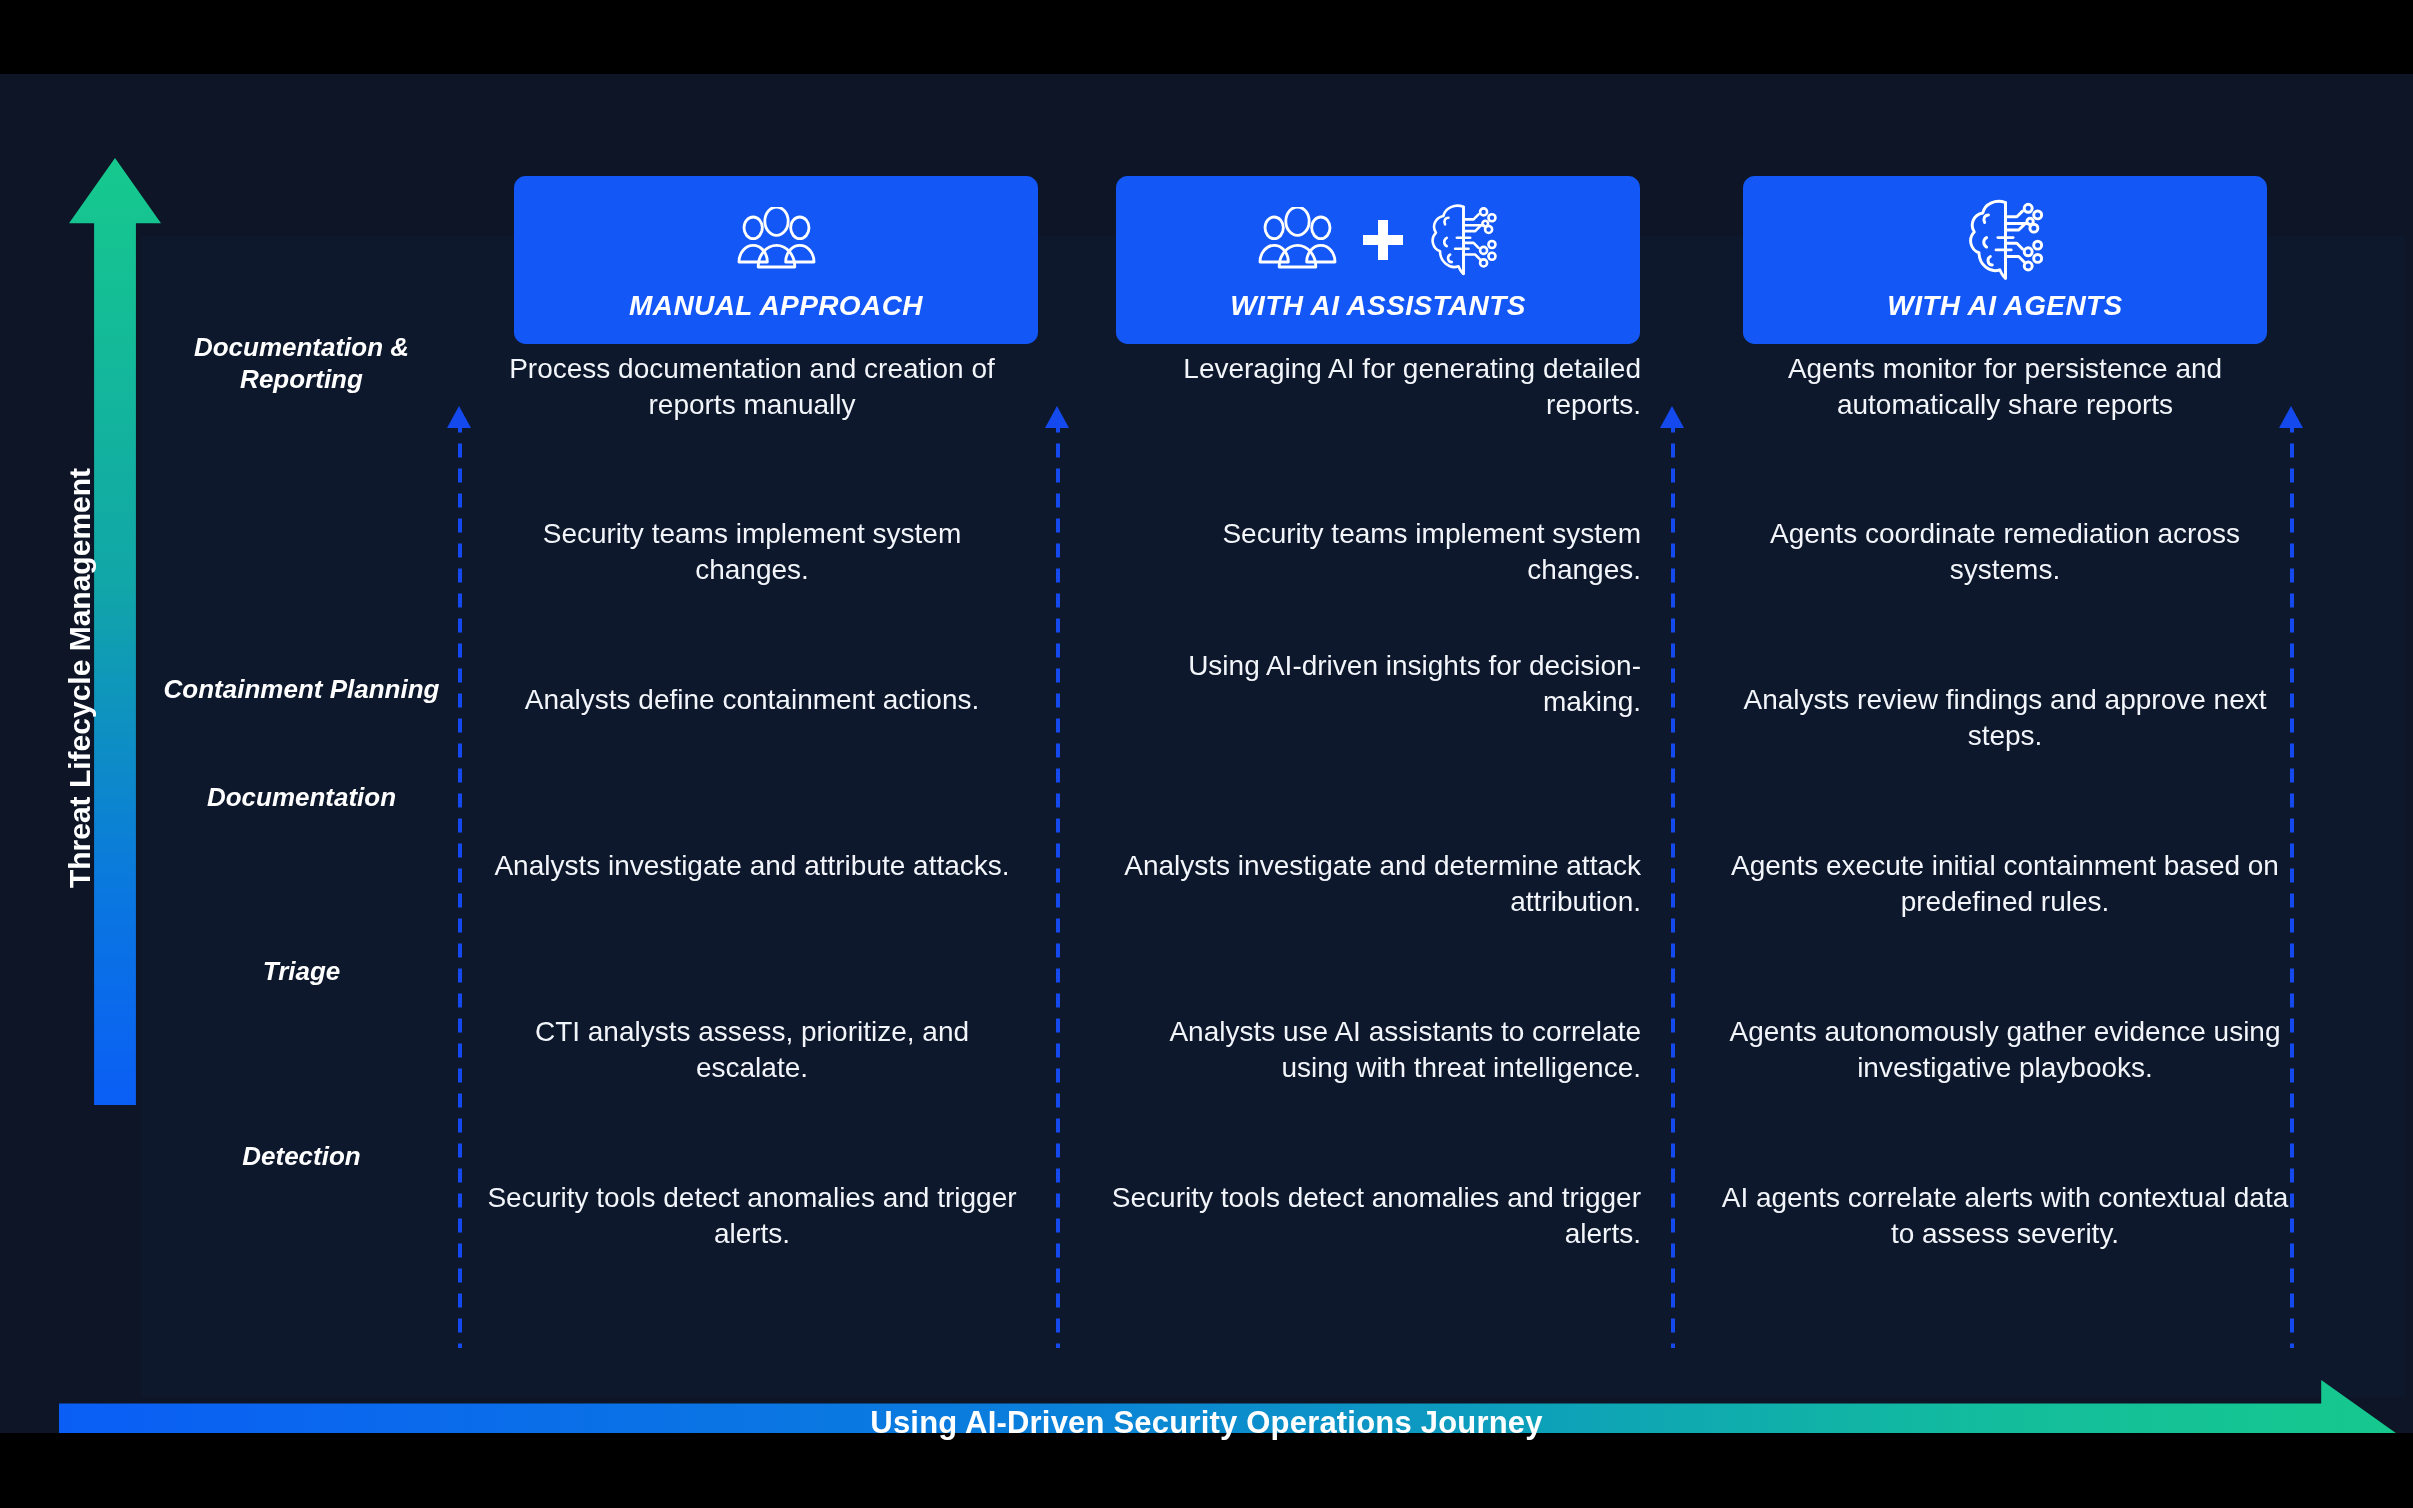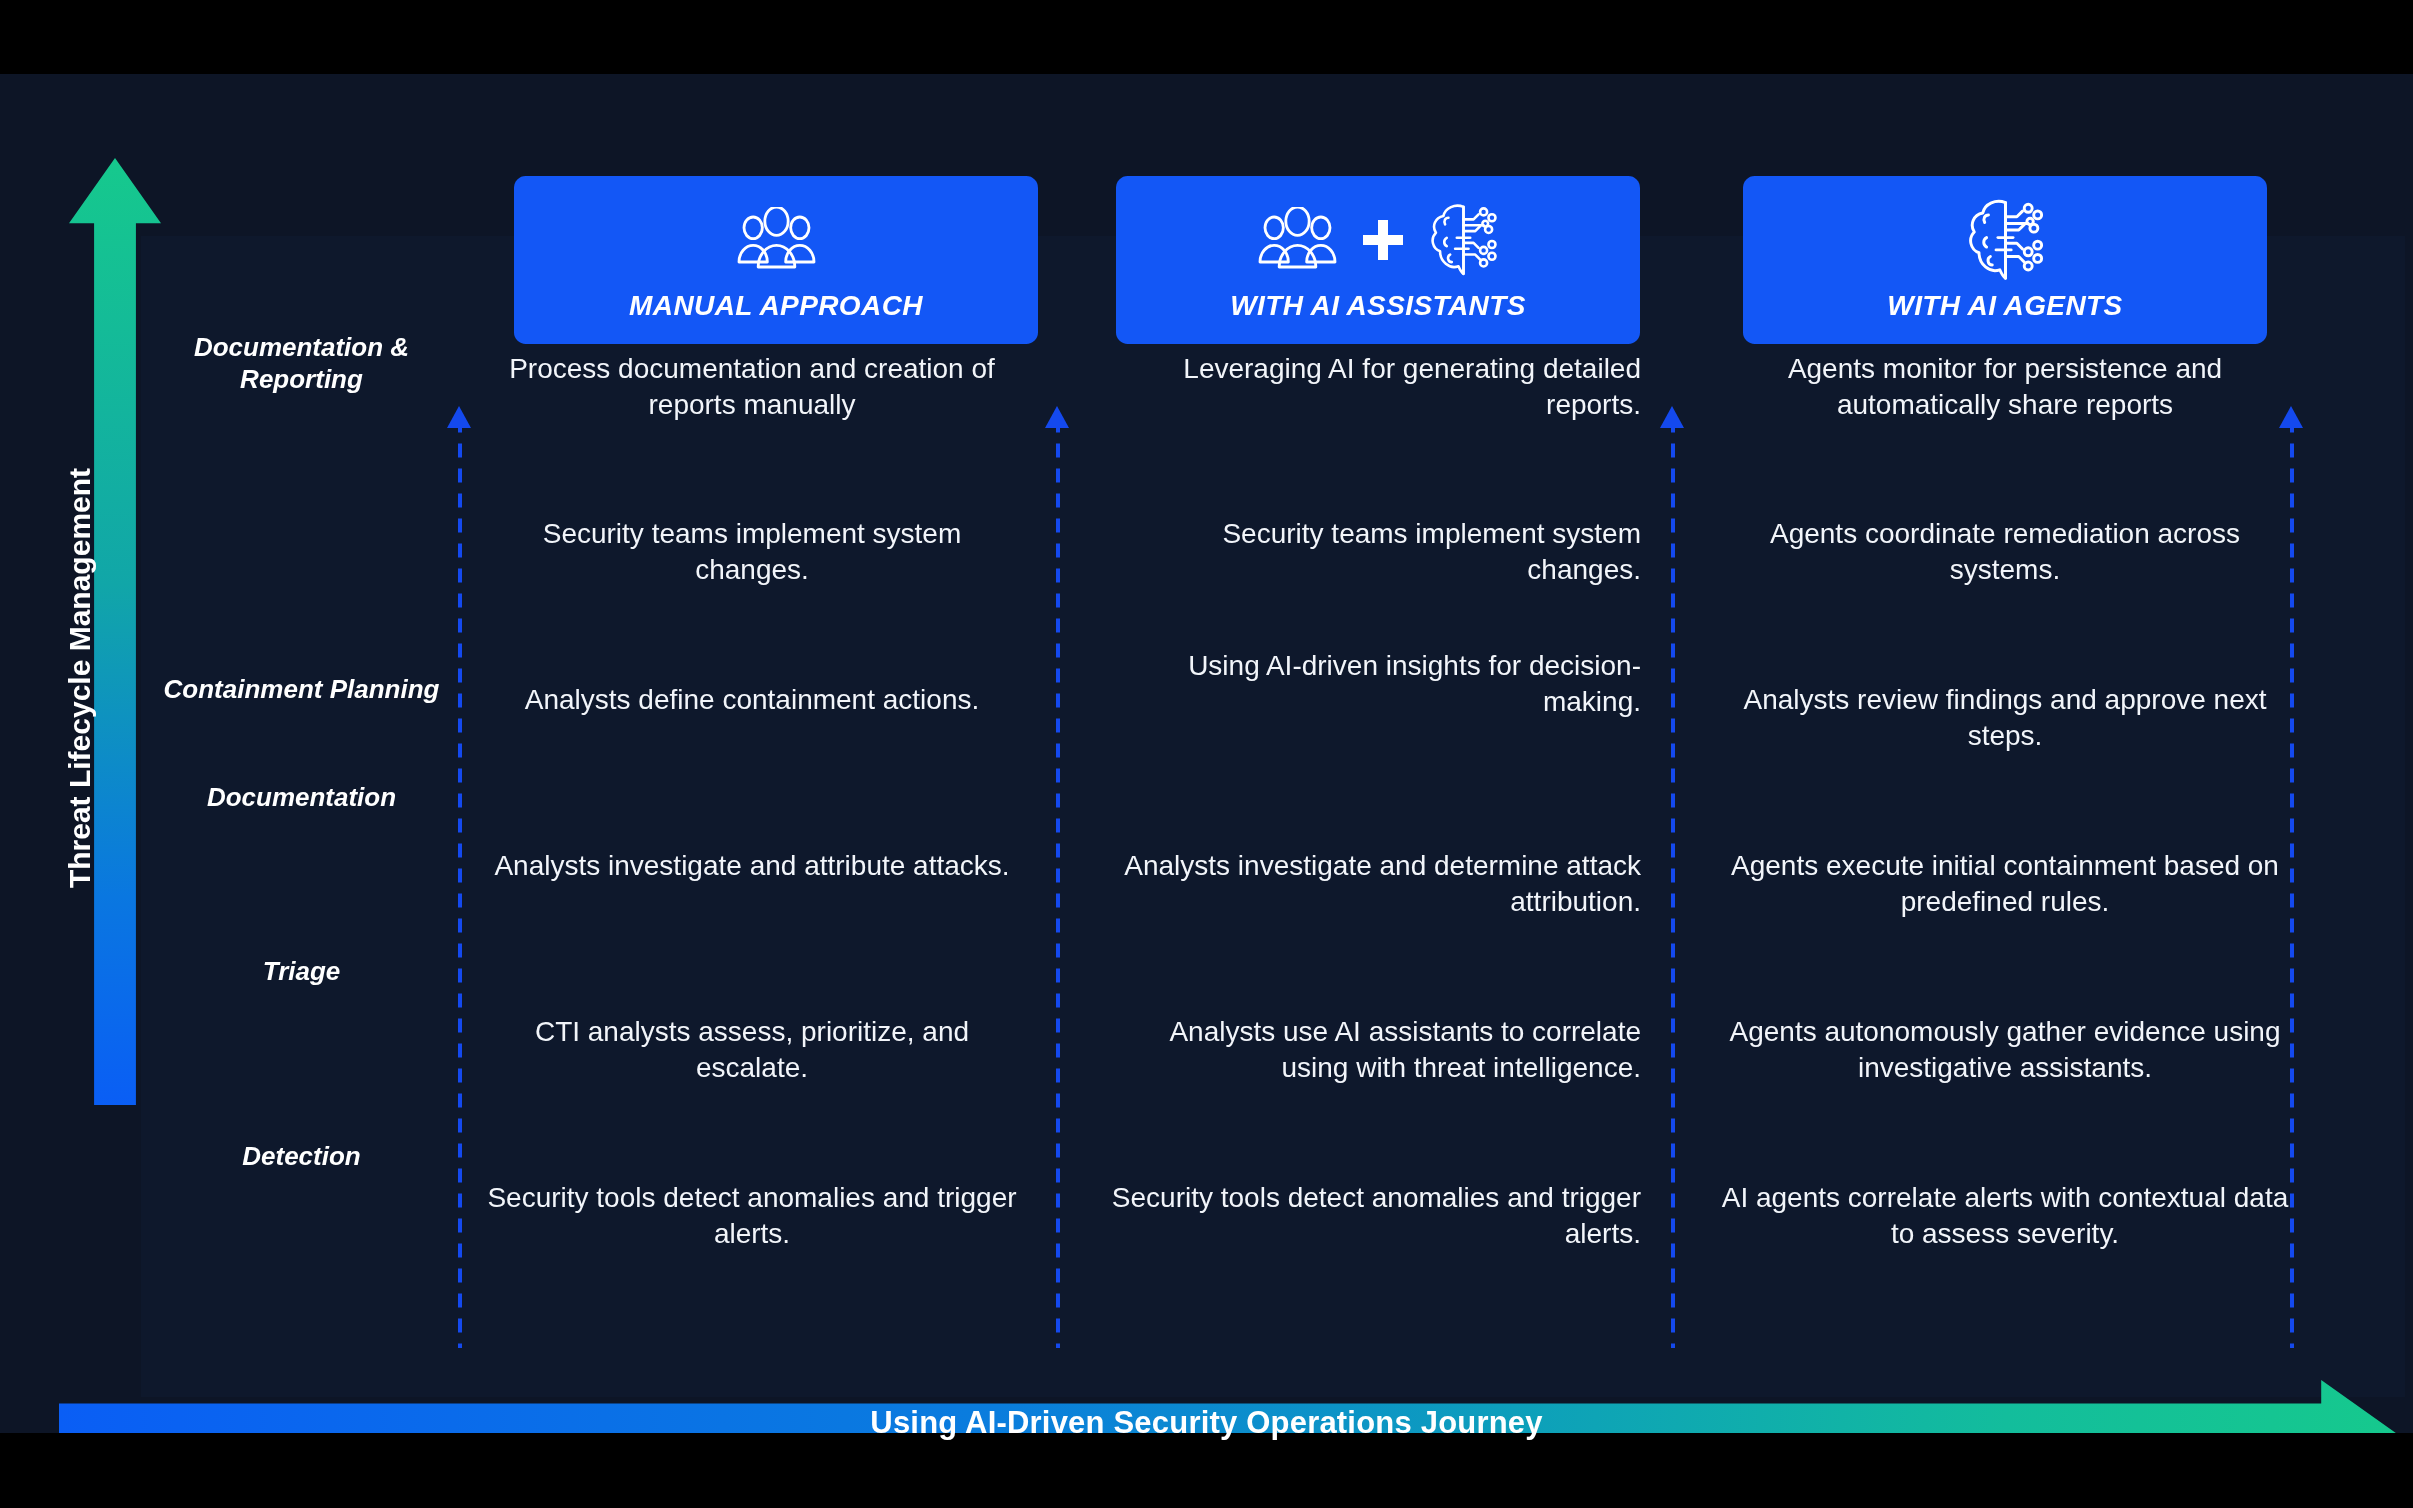--- a/index.html
+++ b/index.html
@@ -318,21 +318,21 @@
     <div class="cell col-2" style="top:608px;">Analysts review findings and approve next steps.</div>
 
     <div class="row-label" style="top:708px;">Documentation</div>
     <div class="cell col-0" style="top:774px;">Analysts investigate and attribute attacks.</div>
     <div class="cell col-1" style="top:774px;">Analysts investigate and determine attack attribution.</div>
     <div class="cell col-2" style="top:774px;">Agents execute initial containment based on predefined rules.</div>
 
     <div class="row-label" style="top:882px;">Triage</div>
     <div class="cell col-0" style="top:940px;">CTI analysts assess, prioritize, and escalate.</div>
     <div class="cell col-1" style="top:940px;">Analysts use AI assistants to correlate using with threat intelligence.</div>
-    <div class="cell col-2" style="top:940px;">Agents autonomously gather evidence using investigative assistants.</div>
+    <div class="cell col-2" style="top:940px;">Agents autonomously gather evidence using investigative playbooks.</div>
 
     <div class="row-label" style="top:1067px;">Detection</div>
     <div class="cell col-0" style="top:1106px;">Security tools detect anomalies and trigger alerts.</div>
     <div class="cell col-1" style="top:1106px;">Security tools detect anomalies and trigger alerts.</div>
     <div class="cell col-2" style="top:1106px;">AI agents correlate alerts with contextual data to assess severity.</div>
 
   </div>
 
   <div class="letterbox" id="letterbox-top"></div>
   <div class="letterbox" id="letterbox-bottom"></div>

